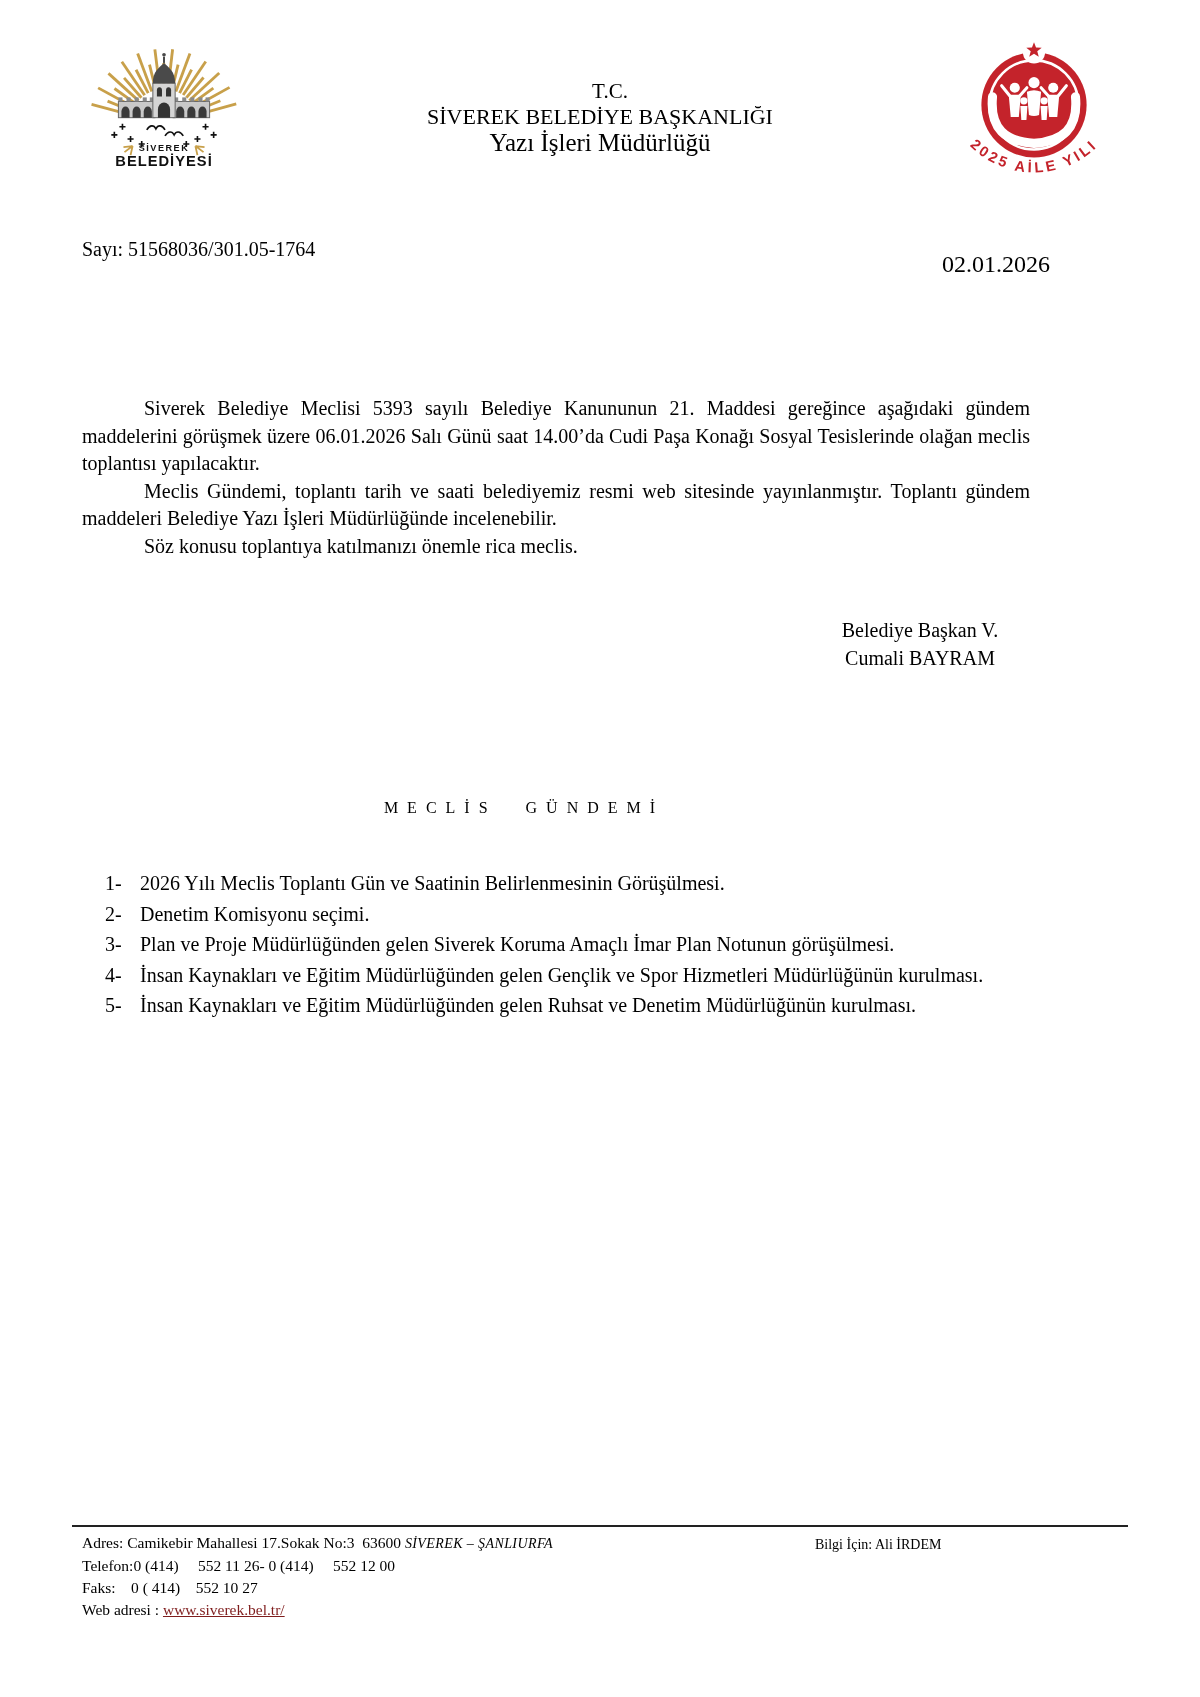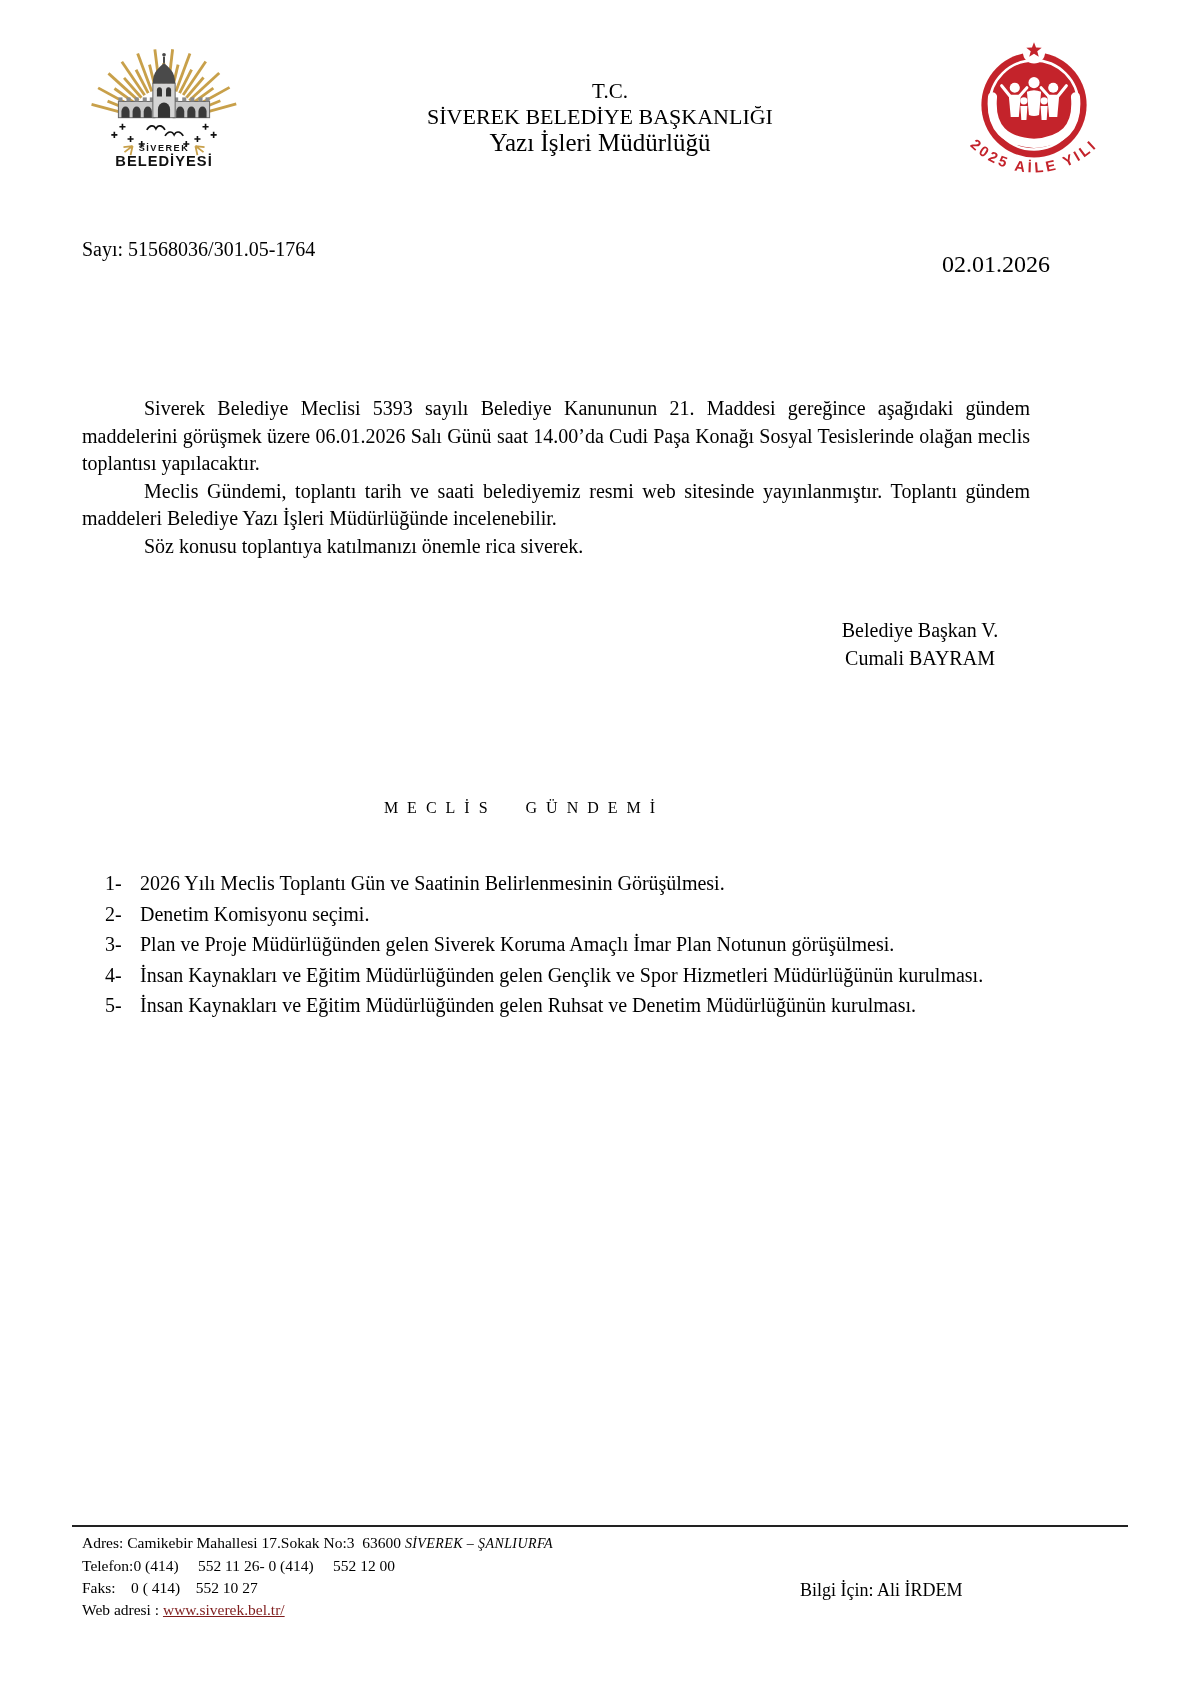--- a/index.html
+++ b/index.html
@@ -43,21 +43,21 @@
   }
   .agenda{position:absolute;left:105px;top:868px;width:905px;font-size:20px;line-height:30.5px;}
   .agenda-item{display:flex;}
   .agenda-item .num{flex:0 0 35px;}
   .agenda-item .itext{flex:1;max-width:870px;text-align:justify;}
   
   .footer-rule{position:absolute;left:72px;top:1525px;width:1056px;border-top:2px solid #222;}
   .footer{position:absolute;left:82px;top:1532px;width:1046px;font-size:15.5px;line-height:22px;}
   .fline{white-space:pre-wrap;}
   .city{font-size:14px;letter-spacing:0.4px;font-style:italic;}
-  .bilgi{position:absolute;left:718px;top:2px;font-size:18px;white-space:pre-wrap;margin-top:45px;}
+  .bilgi{position:absolute;left:733px;top:2px;font-size:14px;white-space:pre-wrap;}
   .frow1{position:relative;}
   .weblink{color:#7f1d1d;text-decoration:underline;cursor:pointer;}
 </style>
 </head>
 <body>
 
 <div class="page">
 
   <svg class="logo-left" viewBox="0 0 150 135" aria-hidden="true">
     <g id="rays">
@@ -178,21 +178,21 @@
   </svg>
 
   <div class="meta">
     <div>Sayı: 51568036/301.05-1764</div>
   </div>
   <div class="date">02.01.2026</div>
 
   <div class="bodytext">
     <p>Siverek Belediye Meclisi 5393 sayılı Belediye Kanununun 21. Maddesi gereğince aşağıdaki gündem maddelerini görüşmek üzere 06.01.2026 Salı Günü saat 14.00’da Cudi Paşa Konağı Sosyal Tesislerinde olağan meclis toplantısı yapılacaktır.</p>
     <p>Meclis Gündemi, toplantı tarih ve saati belediyemiz resmi web sitesinde yayınlanmıştır. Toplantı gündem maddeleri Belediye Yazı İşleri Müdürlüğünde incelenebilir.</p>
-    <p>Söz konusu toplantıya katılmanızı önemle rica siverek.</p>
+    <p>Söz konusu toplantıya katılmanızı önemle rica meclis.</p>
   </div>
 
   <div class="signature">
     <div>Belediye Başkan V.</div>
     <div>Cumali BAYRAM</div>
   </div>
 
   <div class="agenda-title">MECLİS GÜNDEMİ</div>
   <div class="agenda">
     <div class="agenda-item">

